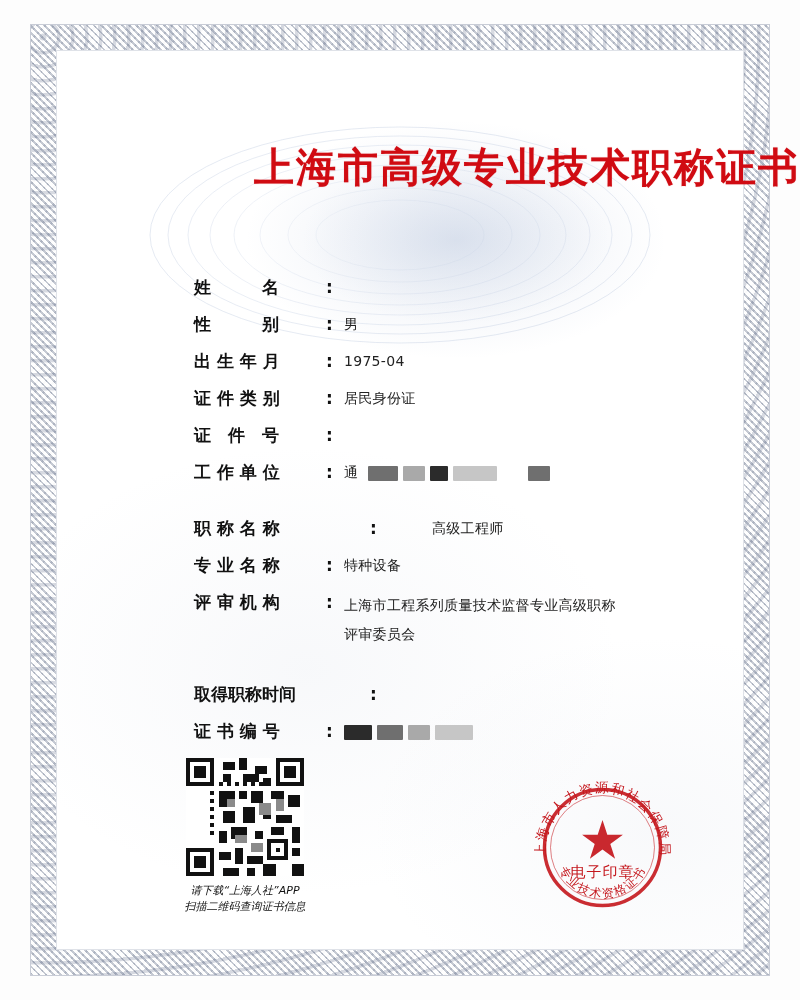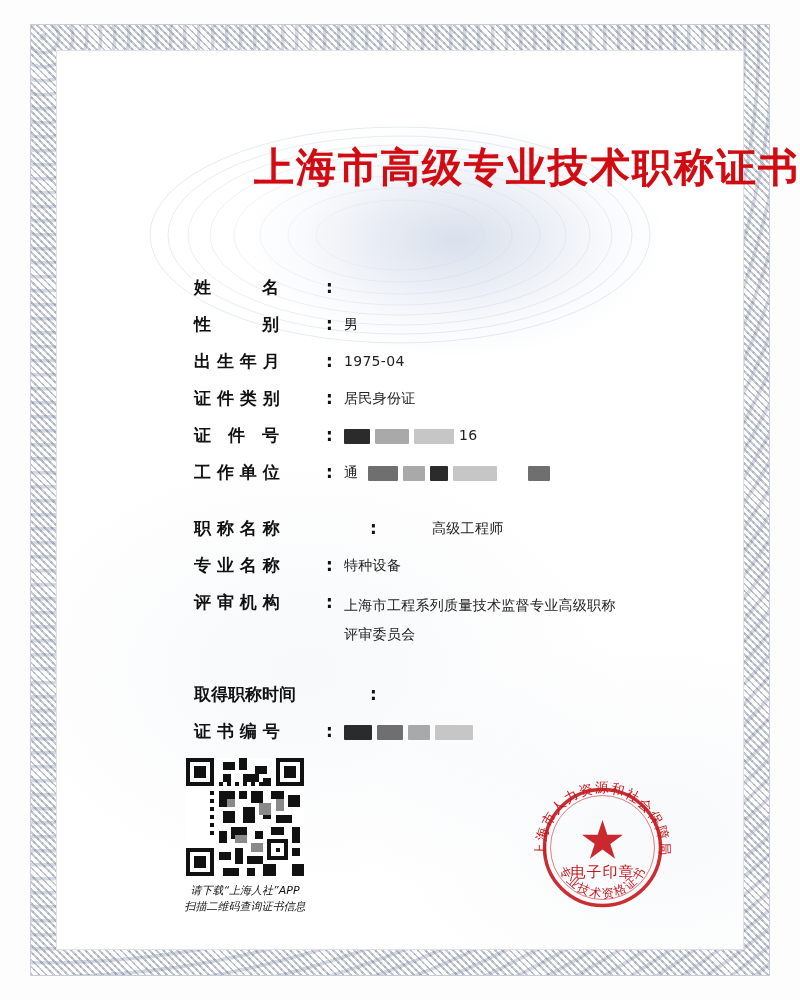--- a/index.html
+++ b/index.html
@@ -240,23 +240,20 @@
 
     <div class="row">
       <div class="label">证 件 类 别</div>
       <div class="colon">:</div>
       <div class="value">居民身份证</div>
     </div>
 
     <div class="row">
       <div class="label">证　件　号</div>
       <div class="colon">:</div>
-      <div class="value">
-        <span class="redacted rd-dark" style="width:26px"></span><span class="redacted rd-light" style="width:34px"></span><span class="redacted rd-pale" style="width:40px"></span><span>16</span>
-      </div>
     </div>
 
     <div class="row">
       <div class="label">工 作 单 位</div>
       <div class="colon">:</div>
       <div class="value">
         <span>通</span>
         <span class="redacted rd-mid" style="width:30px;margin-left:5px"></span><span class="redacted rd-light" style="width:22px"></span><span class="redacted rd-dark" style="width:18px"></span><span class="redacted rd-pale" style="width:44px"></span><span class="redacted rd-mid" style="width:22px;margin-left:26px"></span>
       </div>
     </div>

